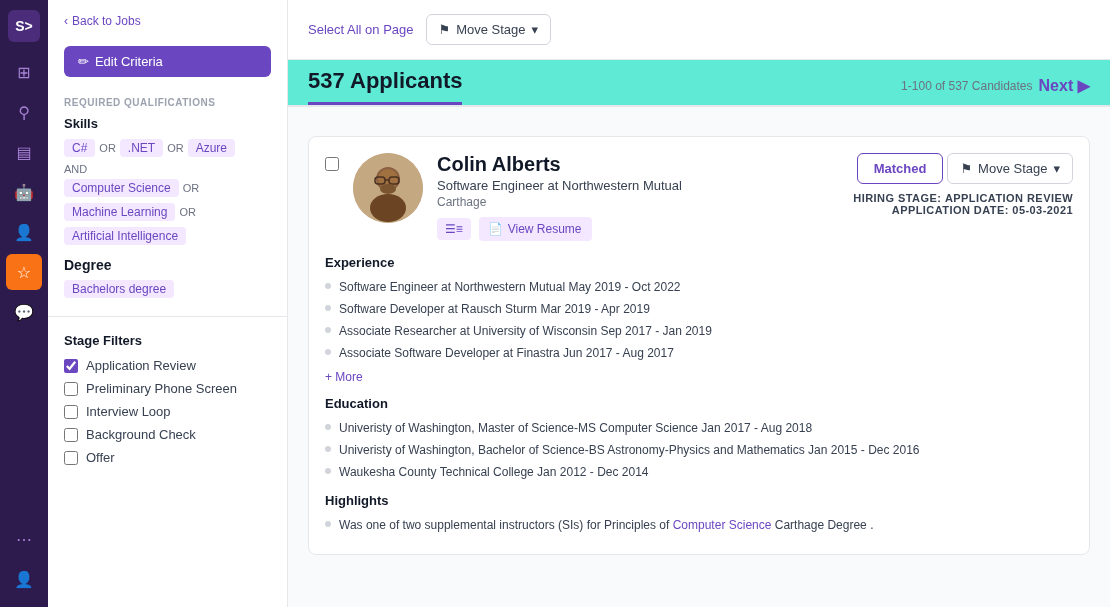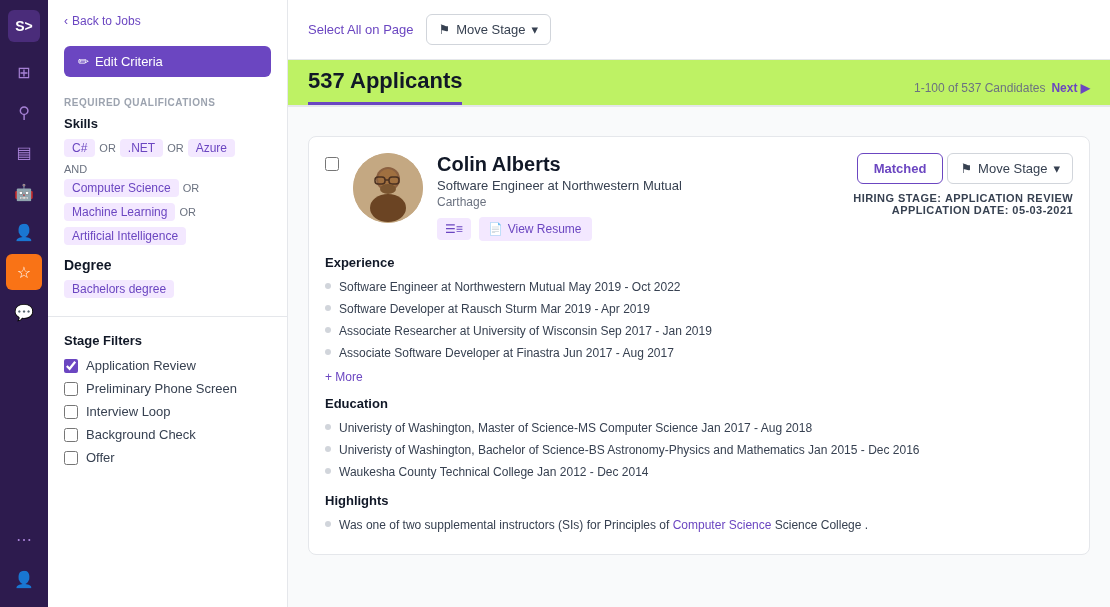--- a/index.html
+++ b/index.html
@@ -136,36 +136,36 @@
     .select-all-link {
       color: #6b46c1; font-size: 13px; cursor: pointer; font-weight: 500;
     }
     .move-stage-btn {
       display: flex; align-items: center; gap: 6px;
       border: 1px solid #d1d5db; border-radius: 6px; padding: 7px 12px;
       background: white; cursor: pointer; font-size: 13px; color: #374151;
     }
 
     .applicants-bar {
-      background: #bef264;
+      background: #5eead4;
       padding: 8px 20px 0;
       border-bottom: 2px solid #e5e7eb;
       display: flex; align-items: flex-end; justify-content: space-between;
     }
     .applicants-title {
       font-size: 22px; font-weight: 700; color: #111827;
       border-bottom: 3px solid #6b46c1;
       padding-bottom: 8px;
     }
     .candidates-info {
       display: flex; align-items: center; gap: 6px;
       font-size: 12px; color: #6b7280; padding-bottom: 10px;
     }
     .next-link {
-      color: #6b46c1; font-weight: 600; cursor: pointer; font-size: 12px;
+      color: #6b46c1; font-weight: 600; cursor: pointer; font-size: 16px;
     }
 
     .candidate-list {
       flex: 1; overflow-y: auto; padding: 0 20px;
       background: #f9fafb;
     }
 
     .candidate-card {
       background: white;
       border: 1px solid #e5e7eb;
@@ -437,18 +437,18 @@
           <div class="bullet"></div>
           <div class="edu-text">Waukesha County Technical College Jan 2012 - Dec 2014</div>
         </div>
       </div>
 
       
       <div class="section-title" style="margin-top:12px;">Highlights</div>
       <div class="highlight-item">
         <div class="bullet"></div>
         <div class="highlight-text">
-          <span>Was one of two supplemental instructors (SIs) for Principles of </span><span class="highlight-link">Computer Science</span><span> Science College .</span>
+          <span>Was one of two supplemental instructors (SIs) for Principles of </span><span class="highlight-link">Computer Science</span><span> Carthage Degree .</span>
         </div>
       </div>
     </div>
   </div>
 </div>
 
 </body></html>

